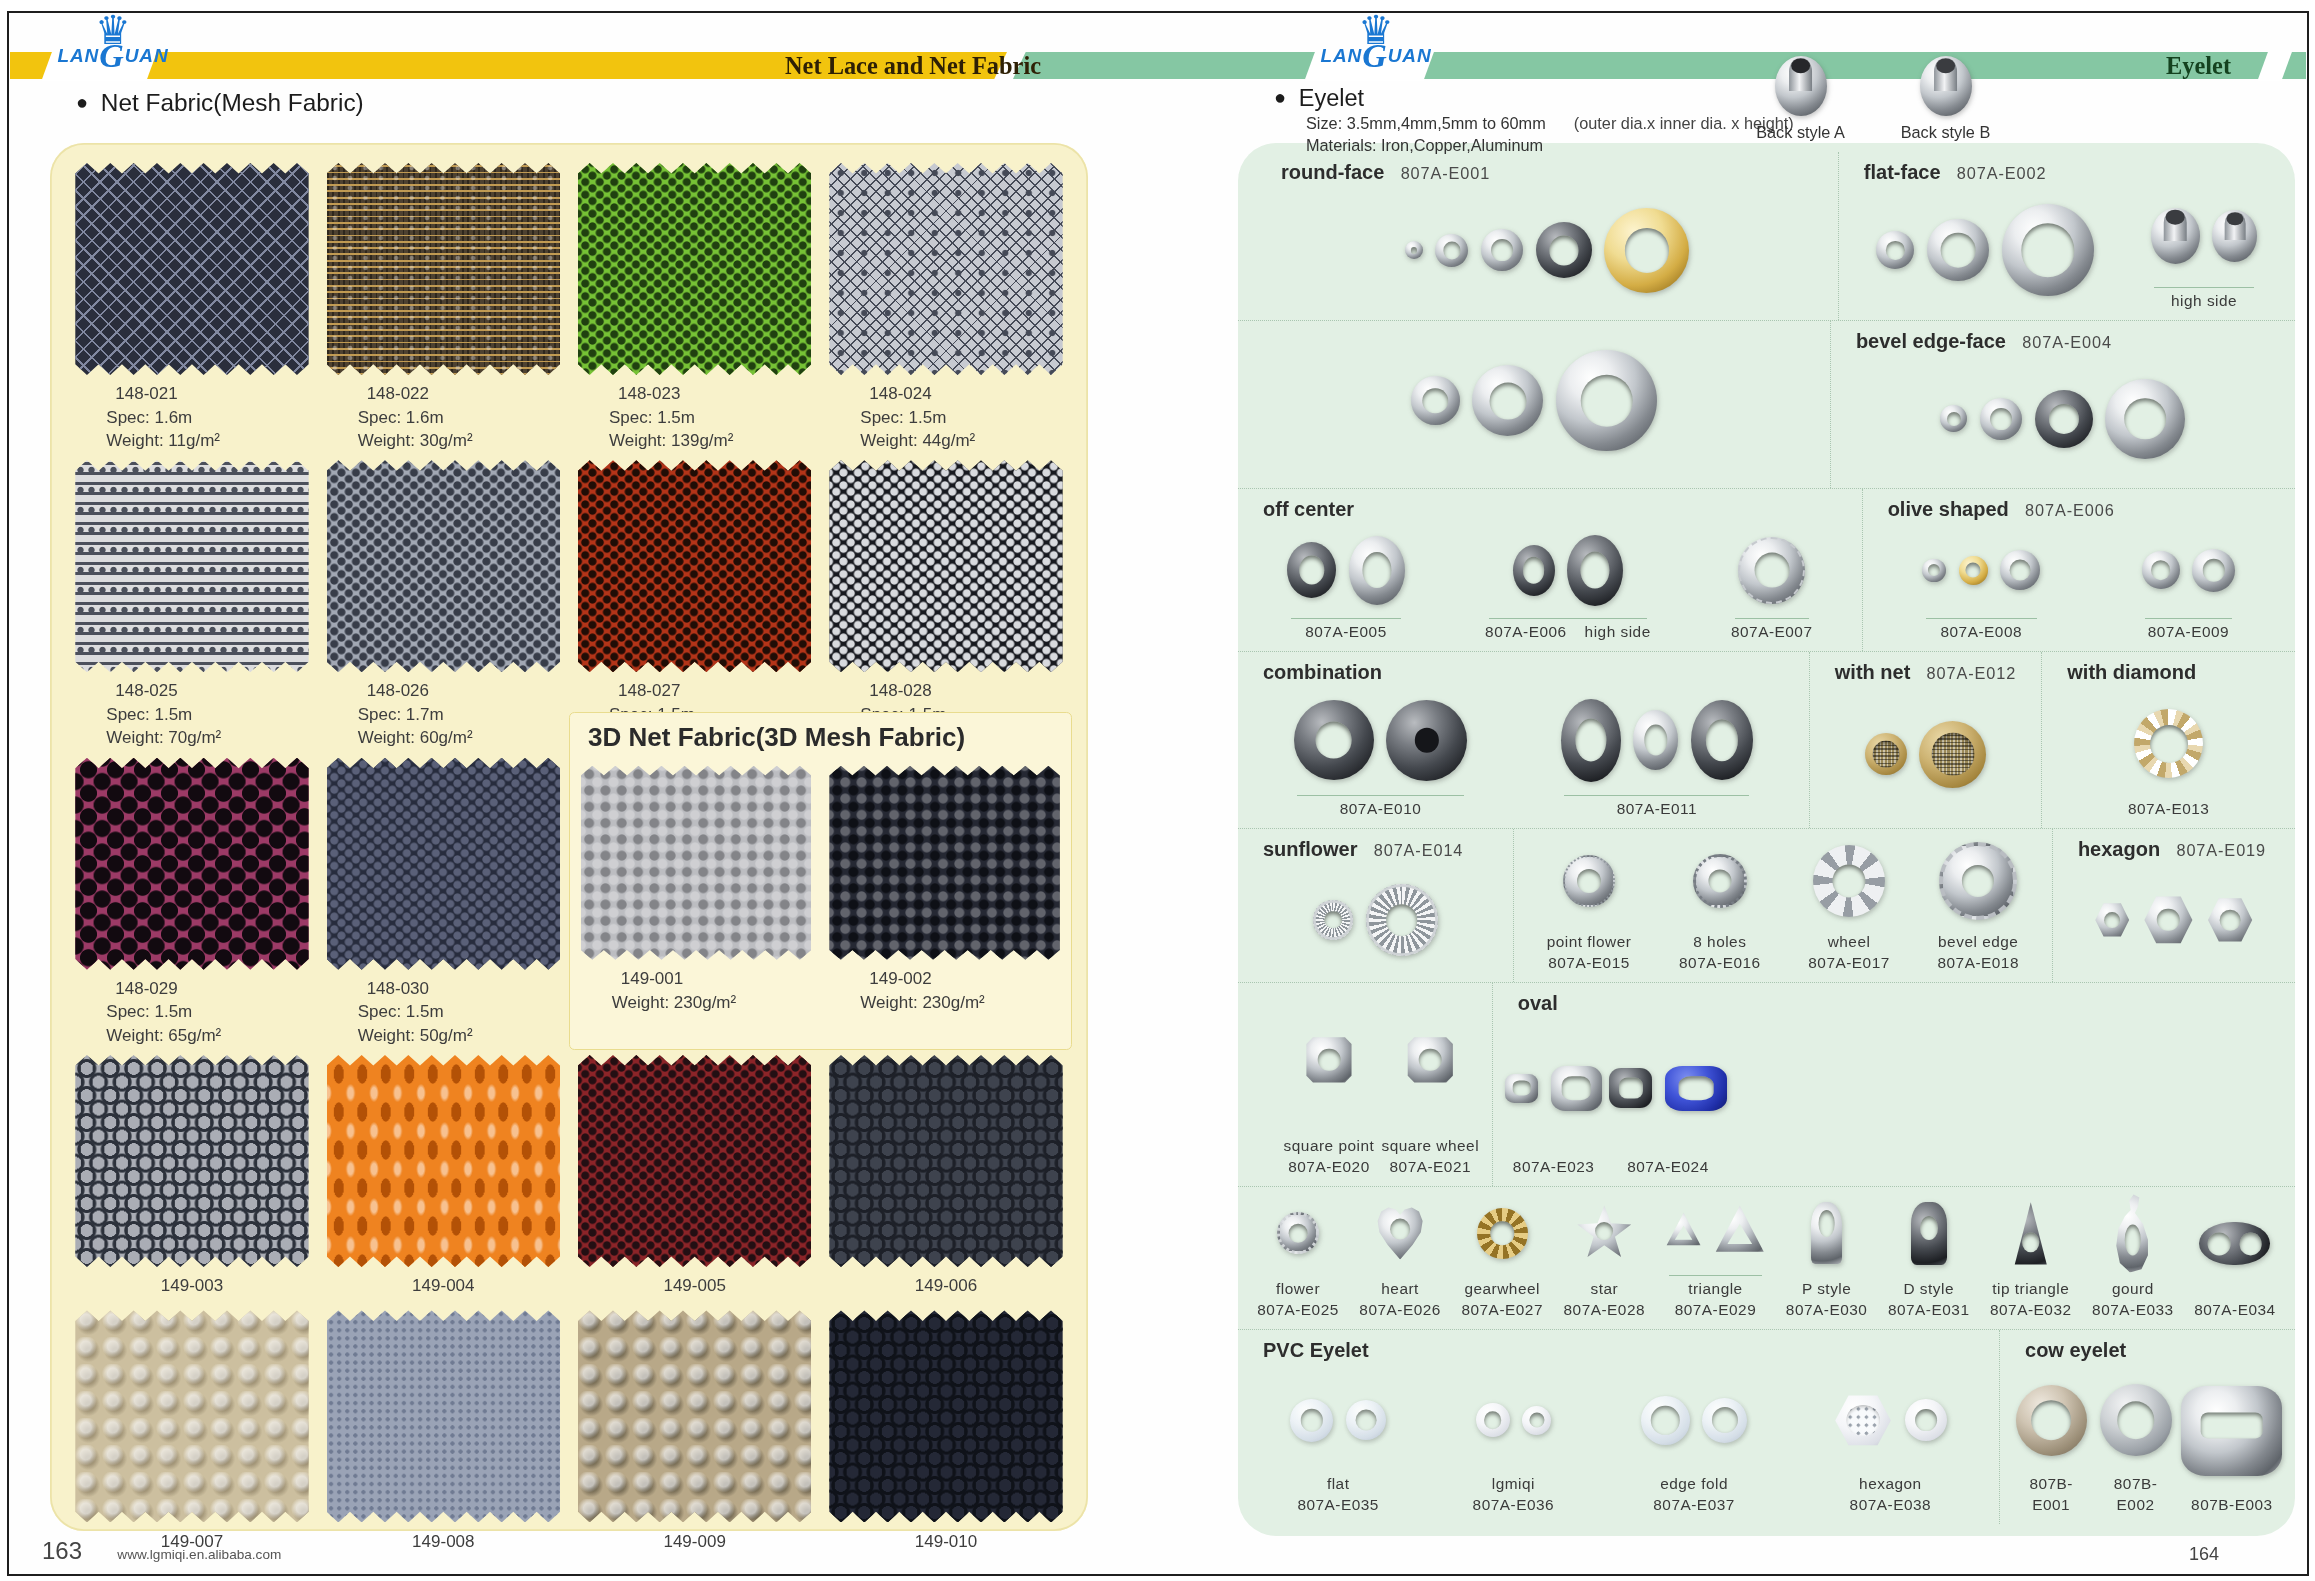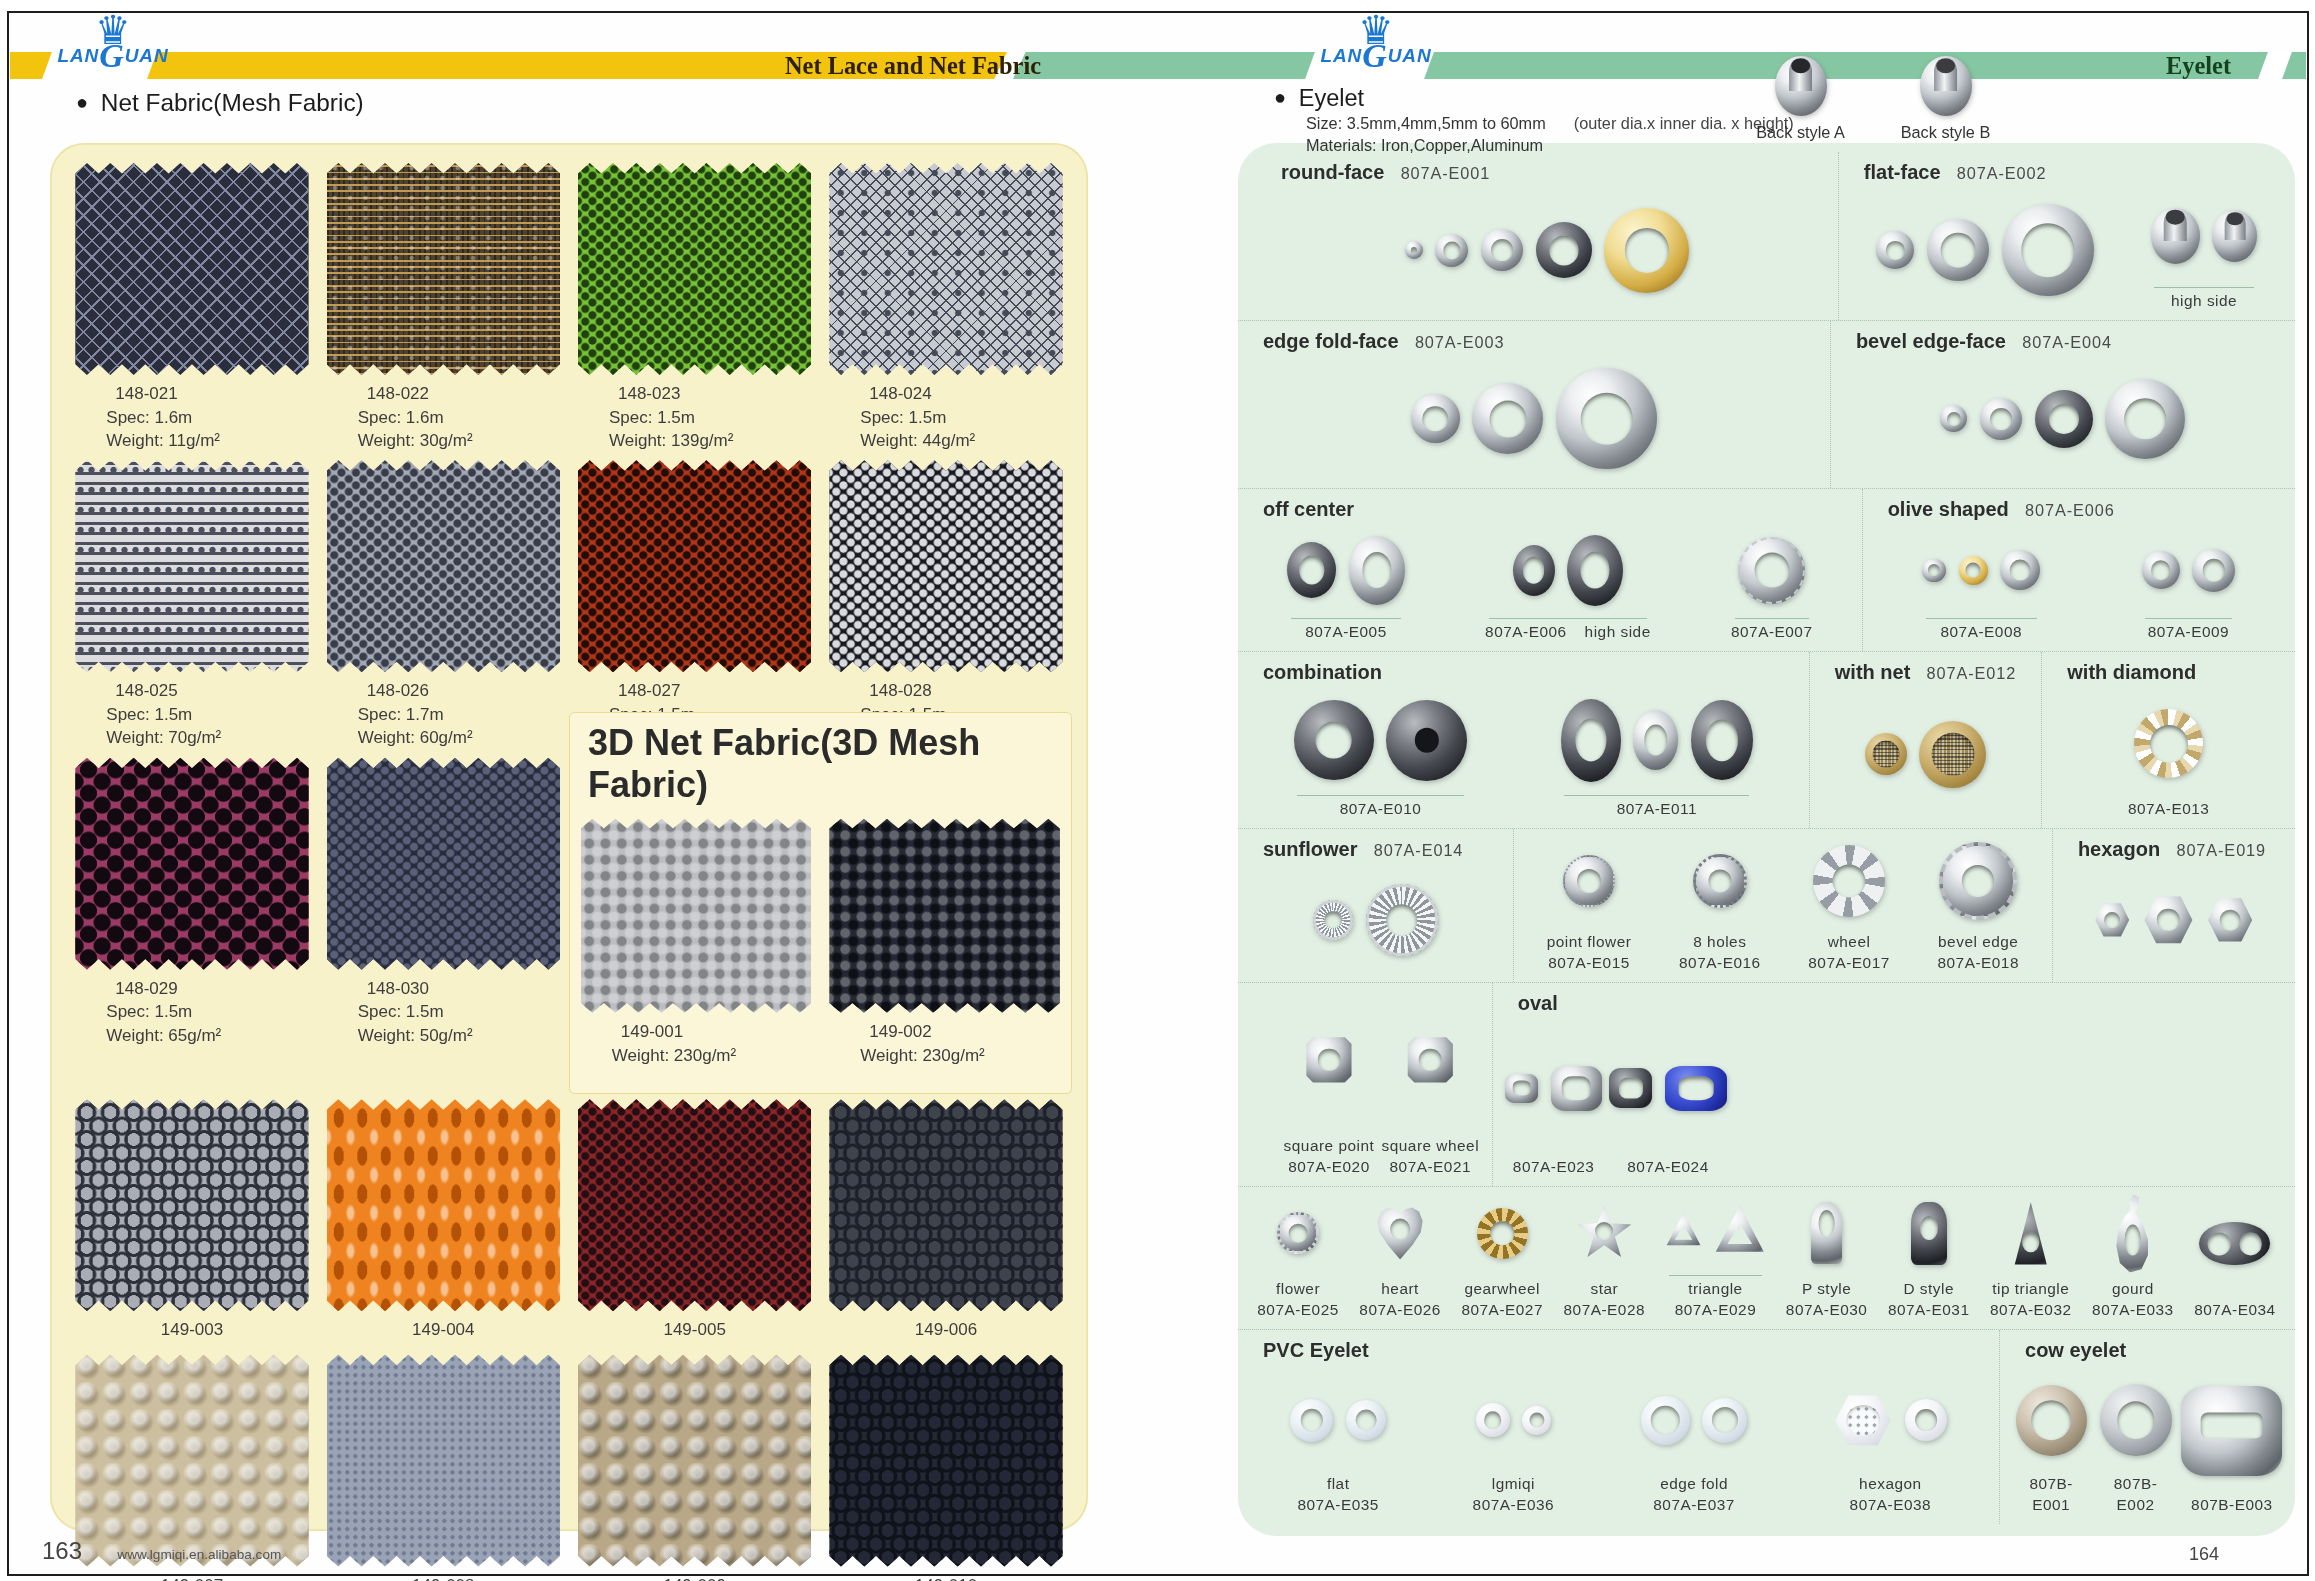--- a/index.html
+++ b/index.html
@@ -51,21 +51,21 @@
   .p-tweed{background-image:radial-gradient(circle,rgba(255,255,255,.35) 0 1.8px,transparent 2.7px),repeating-linear-gradient(0deg,var(--a) 0 1.8px,transparent 1.8px 6.3px),repeating-linear-gradient(90deg,rgba(0,0,0,.4) 0 1.8px,transparent 1.8px 5.4px);background-size:15.4px 10px,auto,auto;}
   .p-dots{background-image:radial-gradient(circle,var(--a) 0 8.1px,transparent 9px),radial-gradient(circle,var(--a) 0 8.1px,transparent 9px);background-size:27px 23.5px,27px 23.5px;background-position:0 0,13.6px 11.8px;}
   .p-rows{background-image:repeating-linear-gradient(0deg,transparent 0 7.2px,var(--a) 7.2px 10px),radial-gradient(circle,var(--a) 0 2.7px,transparent 3.6px);background-size:auto,11px 20px;}
   .p-honeycomb{background-image:radial-gradient(circle,transparent 0 6.3px,var(--a) 6.3px 9px,transparent 10px),radial-gradient(circle,transparent 0 6.3px,var(--a) 6.3px 9px,transparent 10px);background-size:23.5px 27px,23.5px 27px;background-position:0 0,11.8px 13.6px;}
   .p-waves{background-image:radial-gradient(ellipse 8.1px 15.4px at 50% 50%,var(--a) 0 60%,transparent 65%),radial-gradient(ellipse 8.1px 15.4px at 50% 50%,rgba(255,255,255,.5) 0 35%,transparent 60%);background-size:23.5px 38px,23.5px 38px;background-position:0 0,11.8px 19px;}
   .p-bubbles{background-image:radial-gradient(circle at 40% 35%,rgba(255,255,255,.65) 0 5.4px,transparent 11px),radial-gradient(circle,var(--a) 0 2.7px,transparent 11.8px);background-size:27px 27px,27px 27px;}
   .p-mesh3d{background-image:radial-gradient(circle,var(--a) 0 4.5px,transparent 5.4px),radial-gradient(circle,rgba(255,255,255,.28) 0 4.5px,transparent 5.4px);background-size:16.3px 16.3px,16.3px 16.3px;background-position:0 0,8.1px 8.1px;}
   .p-fine{background-image:radial-gradient(circle,var(--a) 0 1.8px,transparent 2.3px);background-size:8.1px 8.1px;}
 
   .subpanel{width:50%;box-sizing:border-box;margin-top:-40px;background:#fbf6d8;border:1.8px solid #e9dc8e;border-radius:5.4px;padding:3.6px 1.8px 0;z-index:3;position:relative;}
-  .subpanel-title{font-size:36px;font-weight:bold;color:#2b2b2b;padding:5.4px 0 7.2px 16.3px;}
+  .subpanel-title{font-size:26px;font-weight:bold;color:#2b2b2b;padding:5.4px 0 7.2px 16.3px;}
   .subpanel .frow-inner{display:flex;}
   .subpanel .sw{height:194px;}
 
   .page-footer{position:absolute;bottom:16.3px;font-size:15.4px;color:#444;z-index:4;}
   #footer-left{left:42px;}
   #footer-left .pageno{font-size:24px;margin-right:31px;}
   #footer-left .url{font-size:13.6px;color:#555;}
   #footer-right{left:2189px;font-size:18px;}
 
   
@@ -394,21 +394,20 @@
                 <div class="ey t-barrel m-silver" style="width: 45px; height: 52px;"></div>
               </div>
               <div class="g-rule"></div>
               <div class="g-cap"><span>high side</span></div>
             </div>
           </div>
         </div>
       </div>
       <div class="erow" style="height: 168px;">
         <div class="ecell" style="width: 56%;">
-          <div class="ecell-head"><span>edge fold-face</span><span class="code">807A-E003</span></div>
           <div class="ecell-body">
             <div class="egroup">
               <div class="g-items">
                 <div class="ey t-ring m-silver" style="width: 49px; height: 49px;"></div>
                 <div class="ey t-ring m-silver" style="width: 71px; height: 71px;"></div>
                 <div class="ey t-ring m-silver" style="width: 101px; height: 101px;"></div>
               </div>
             </div>
           </div>
         </div>

